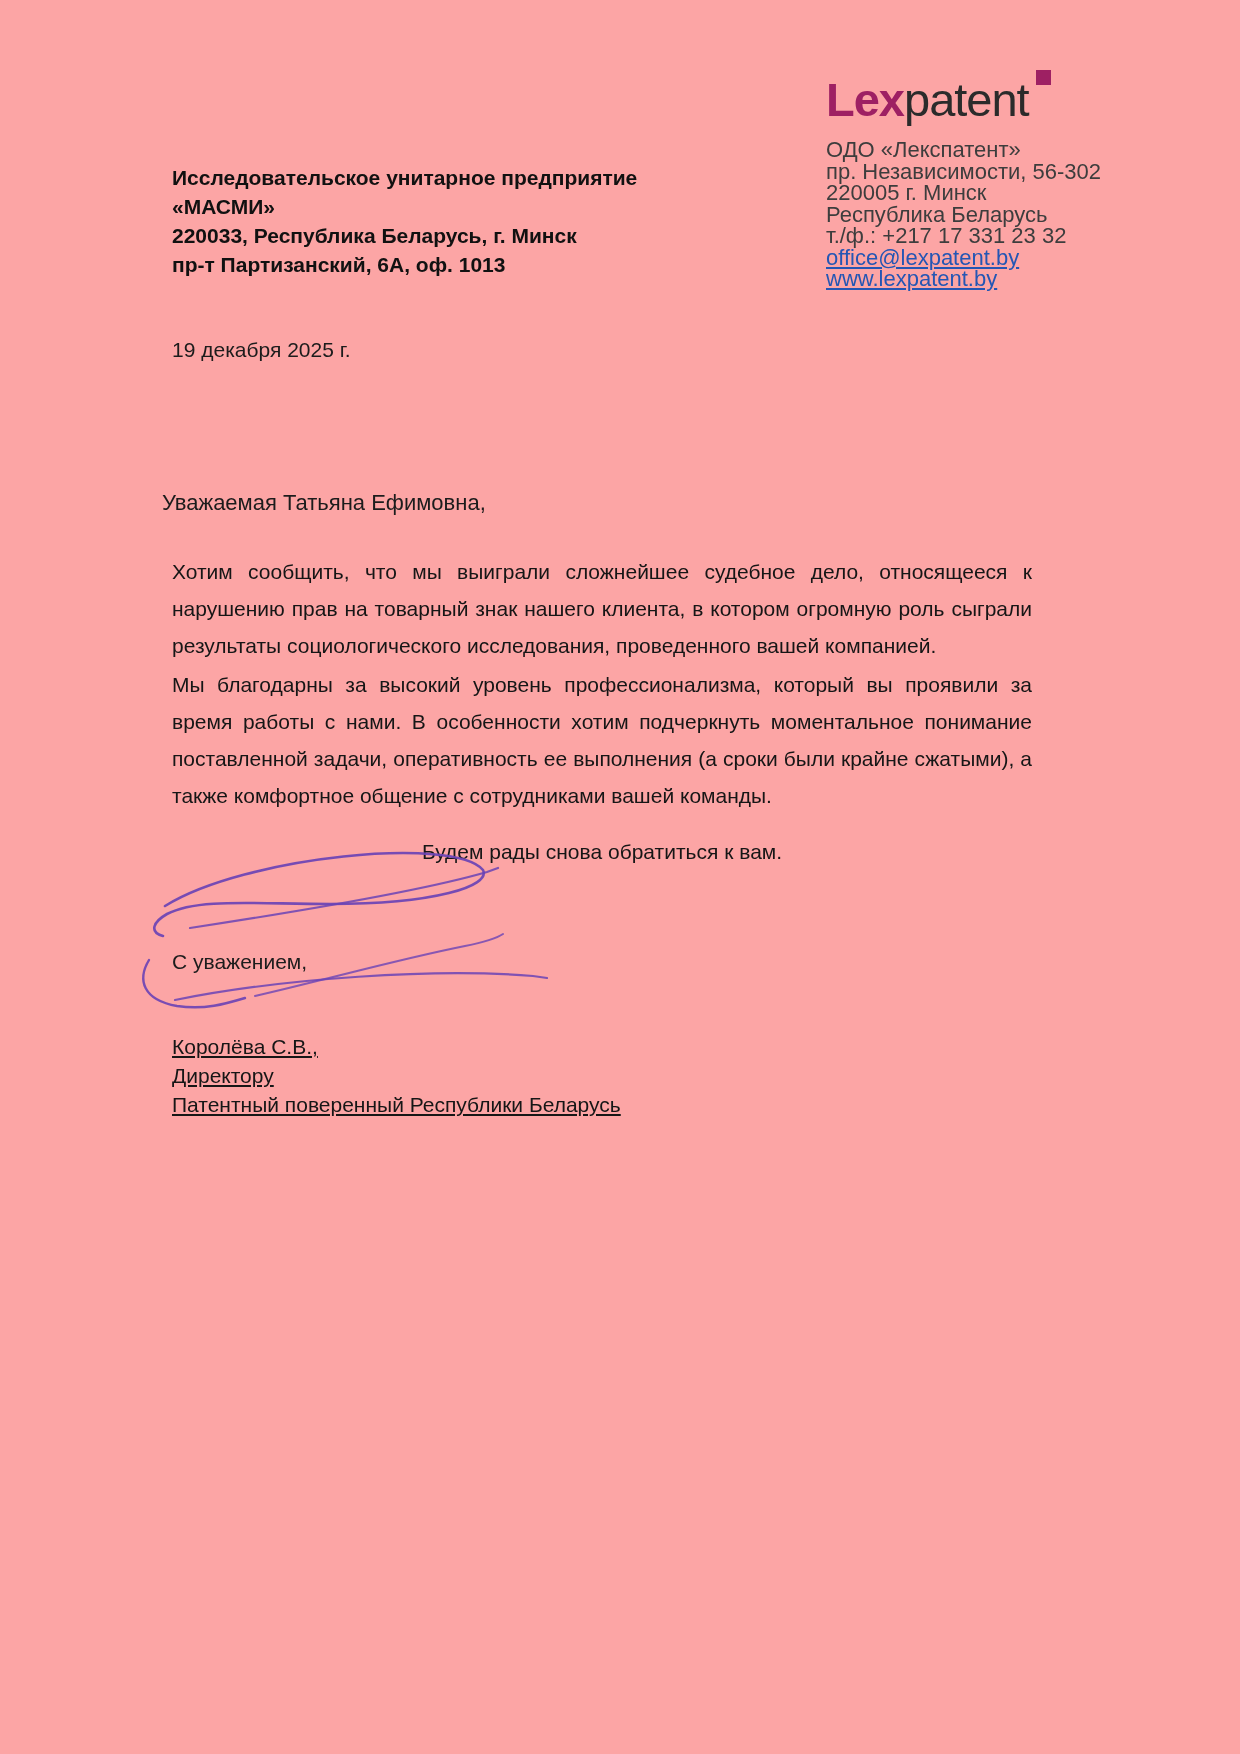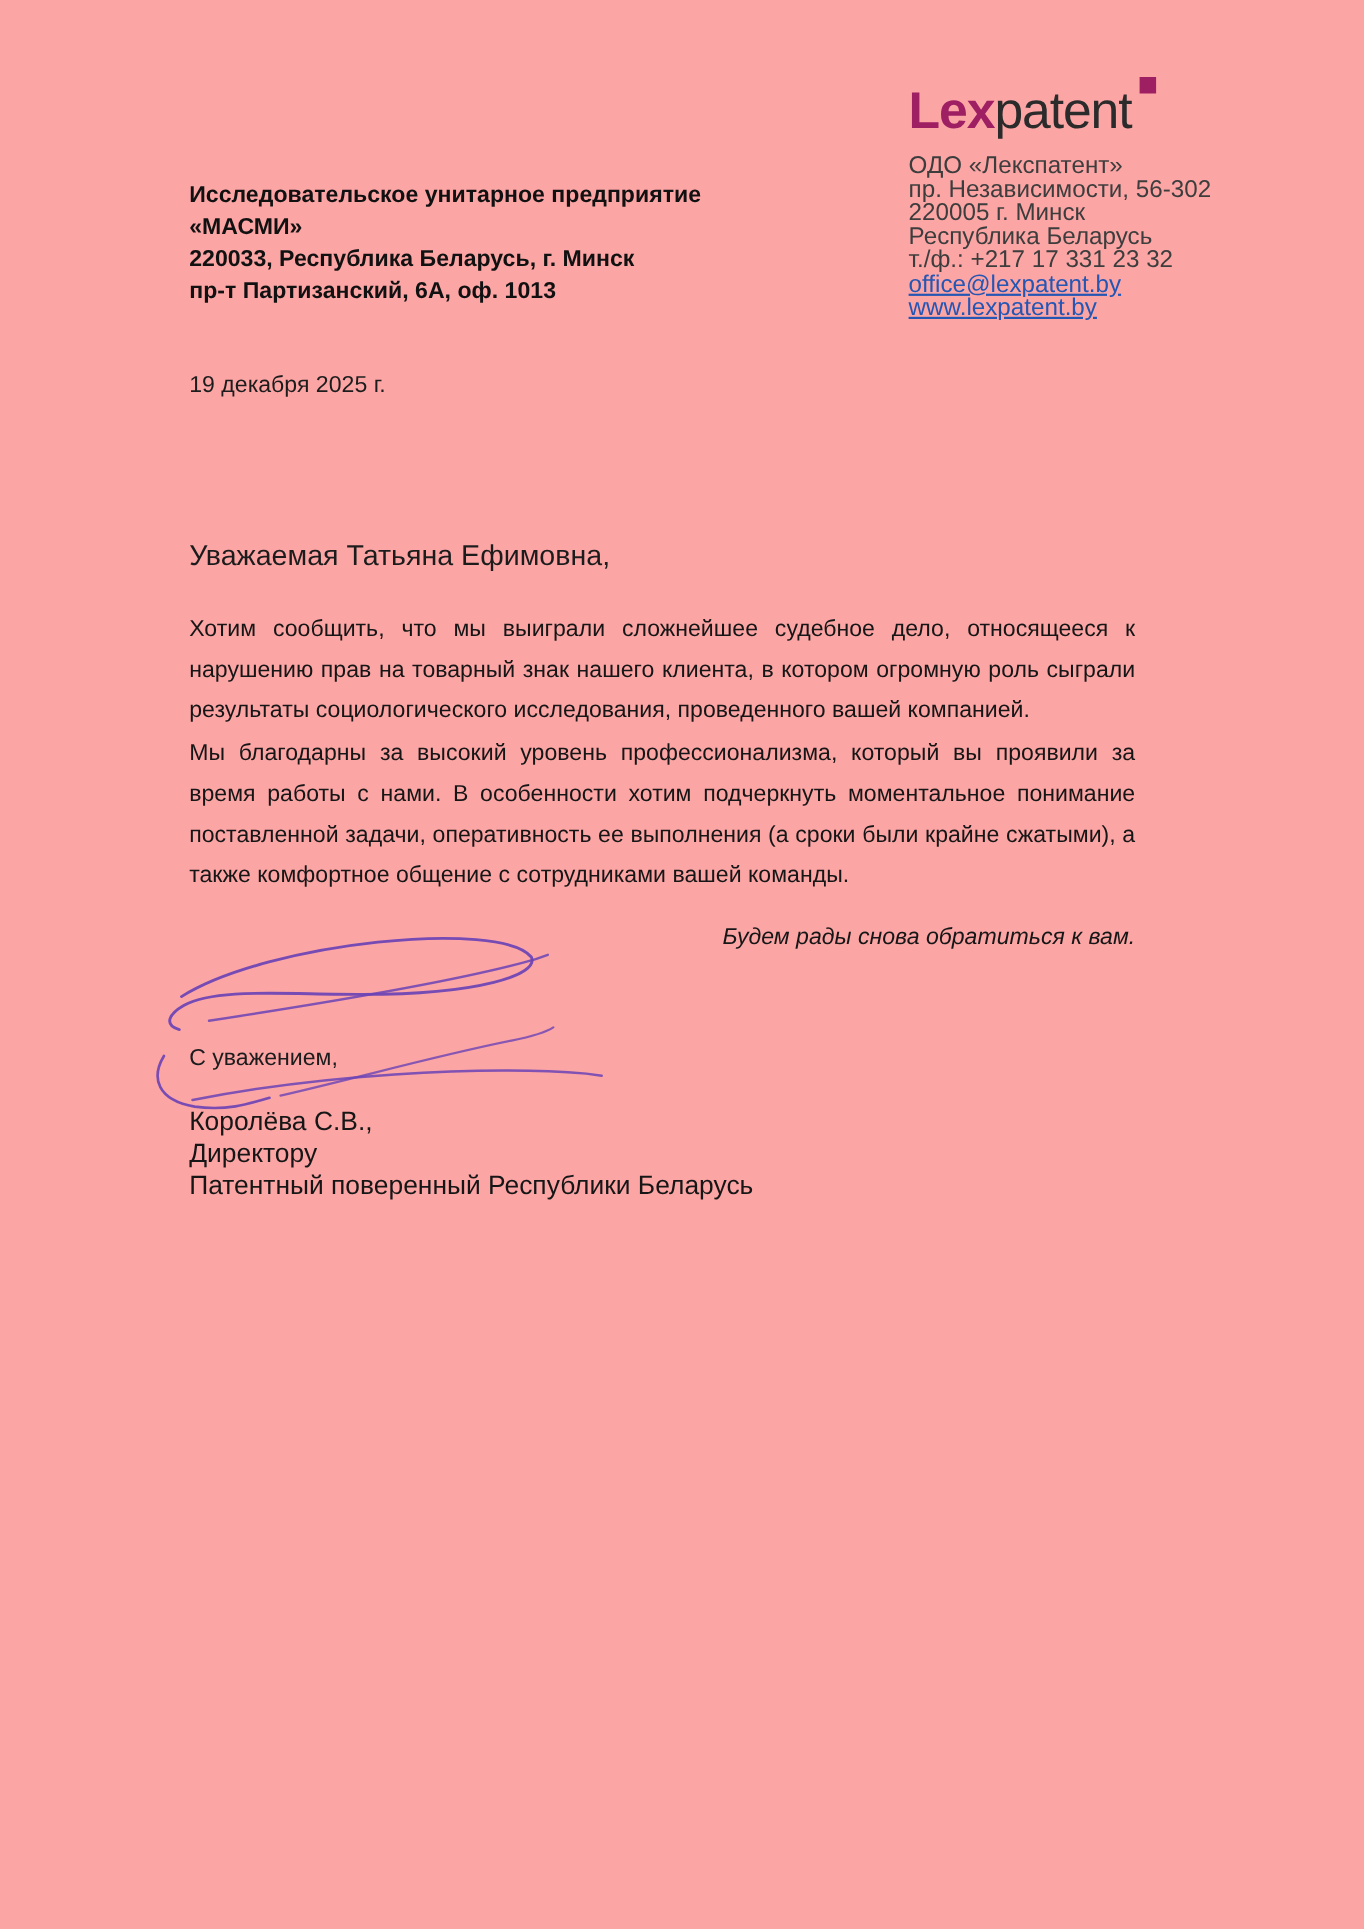--- a/index.html
+++ b/index.html
@@ -70,54 +70,55 @@
     position: absolute;
     top: 338px;
     left: 172px;
     font-size: 21px;
     color: #1c1c1c;
   }
 
   .salutation {
     position: absolute;
     top: 490px;
-    left: 172px;
-    font-size: 26px;
+    left: 162px;
+    font-size: 22px;
     text-align: right;
   }
 
   .para {
     position: absolute;
     left: 172px;
     width: 860px;
     font-size: 21px;
     line-height: 37px;
     text-align: justify;
     color: #161616;
   }
   .p1 { top: 553px; }
   .p2 { top: 666px; }
-  .p3 { top: 833px; text-align: right; font-style: italic; }
+  .p3 { top: 833px; text-align: center; }
 
   .regards {
     position: absolute;
     top: 950px;
     left: 172px;
     font-size: 21px;
     text-align: center;
   }
 
   .sig-block {
     position: absolute;
-    top: 1005px;
+    top: 1032px;
     left: 172px;
     width: 700px;
-    font-size: 24px;
+    font-size: 21px;
     line-height: 29px;
     color: #161616;
+    text-decoration: underline;
   }
 
   .signature-svg {
     position: absolute;
     top: 828px;
     left: 135px;
     width: 430px;
     height: 205px;
     pointer-events: none;
   }

